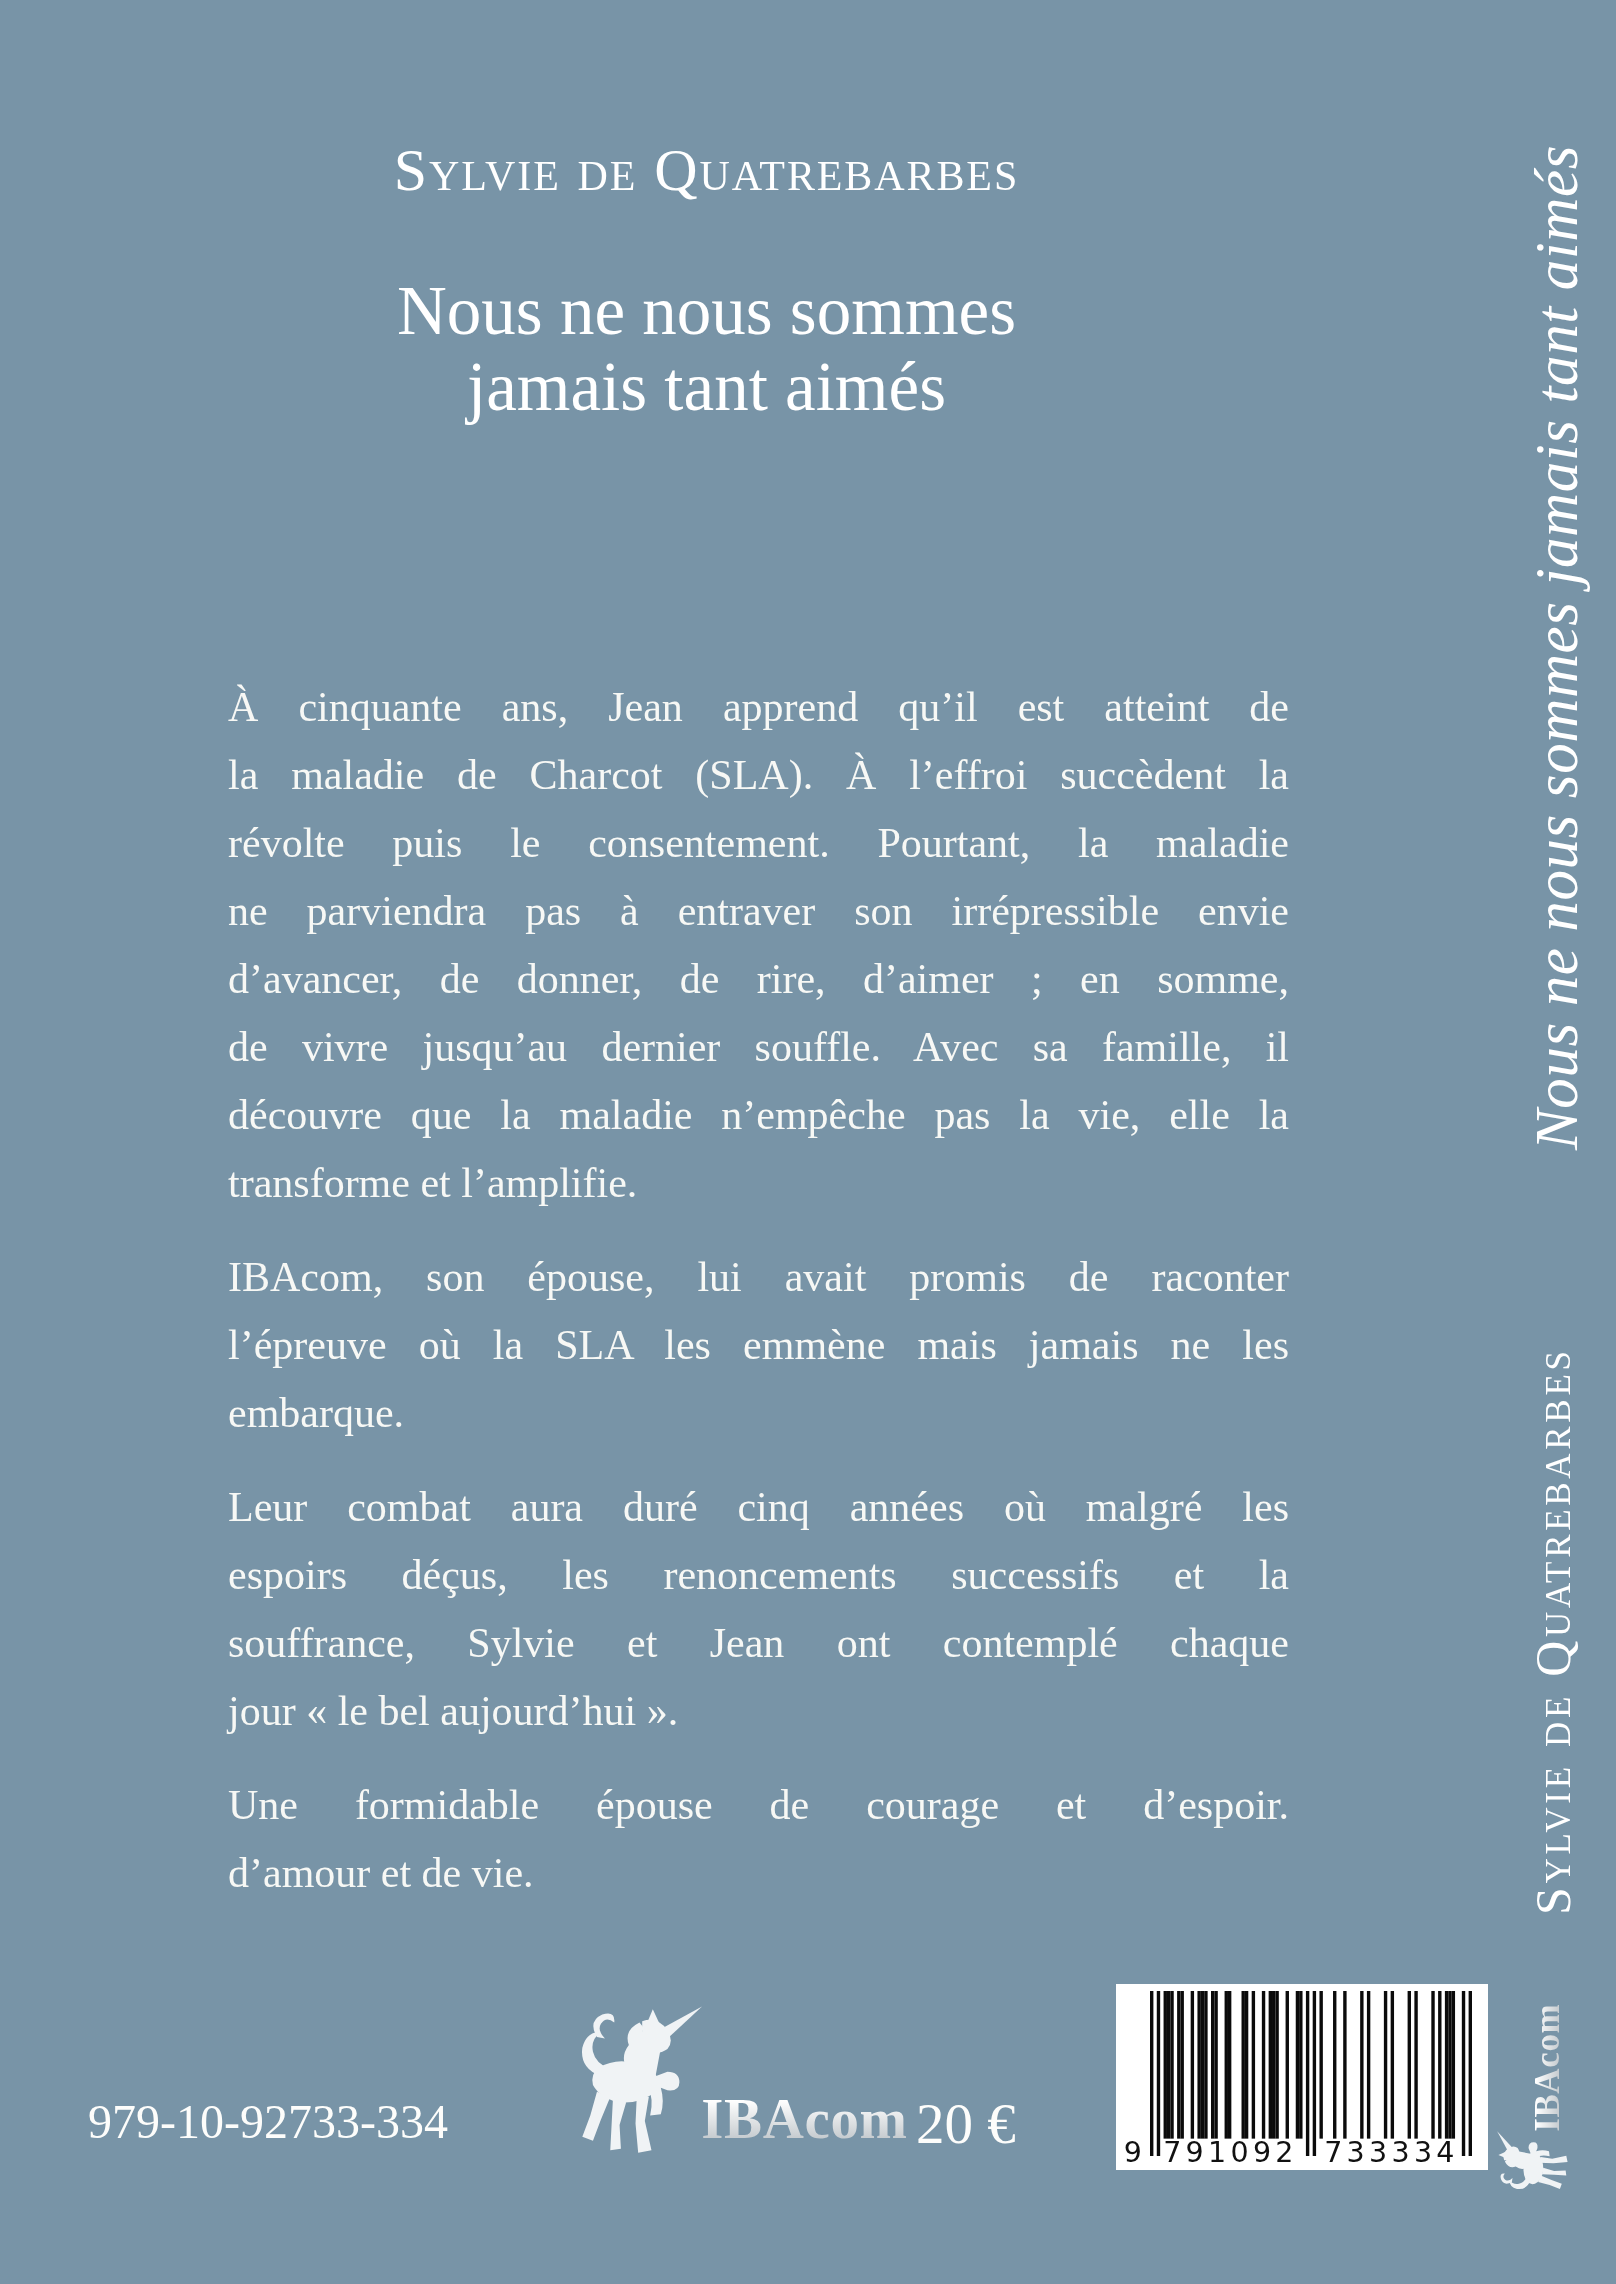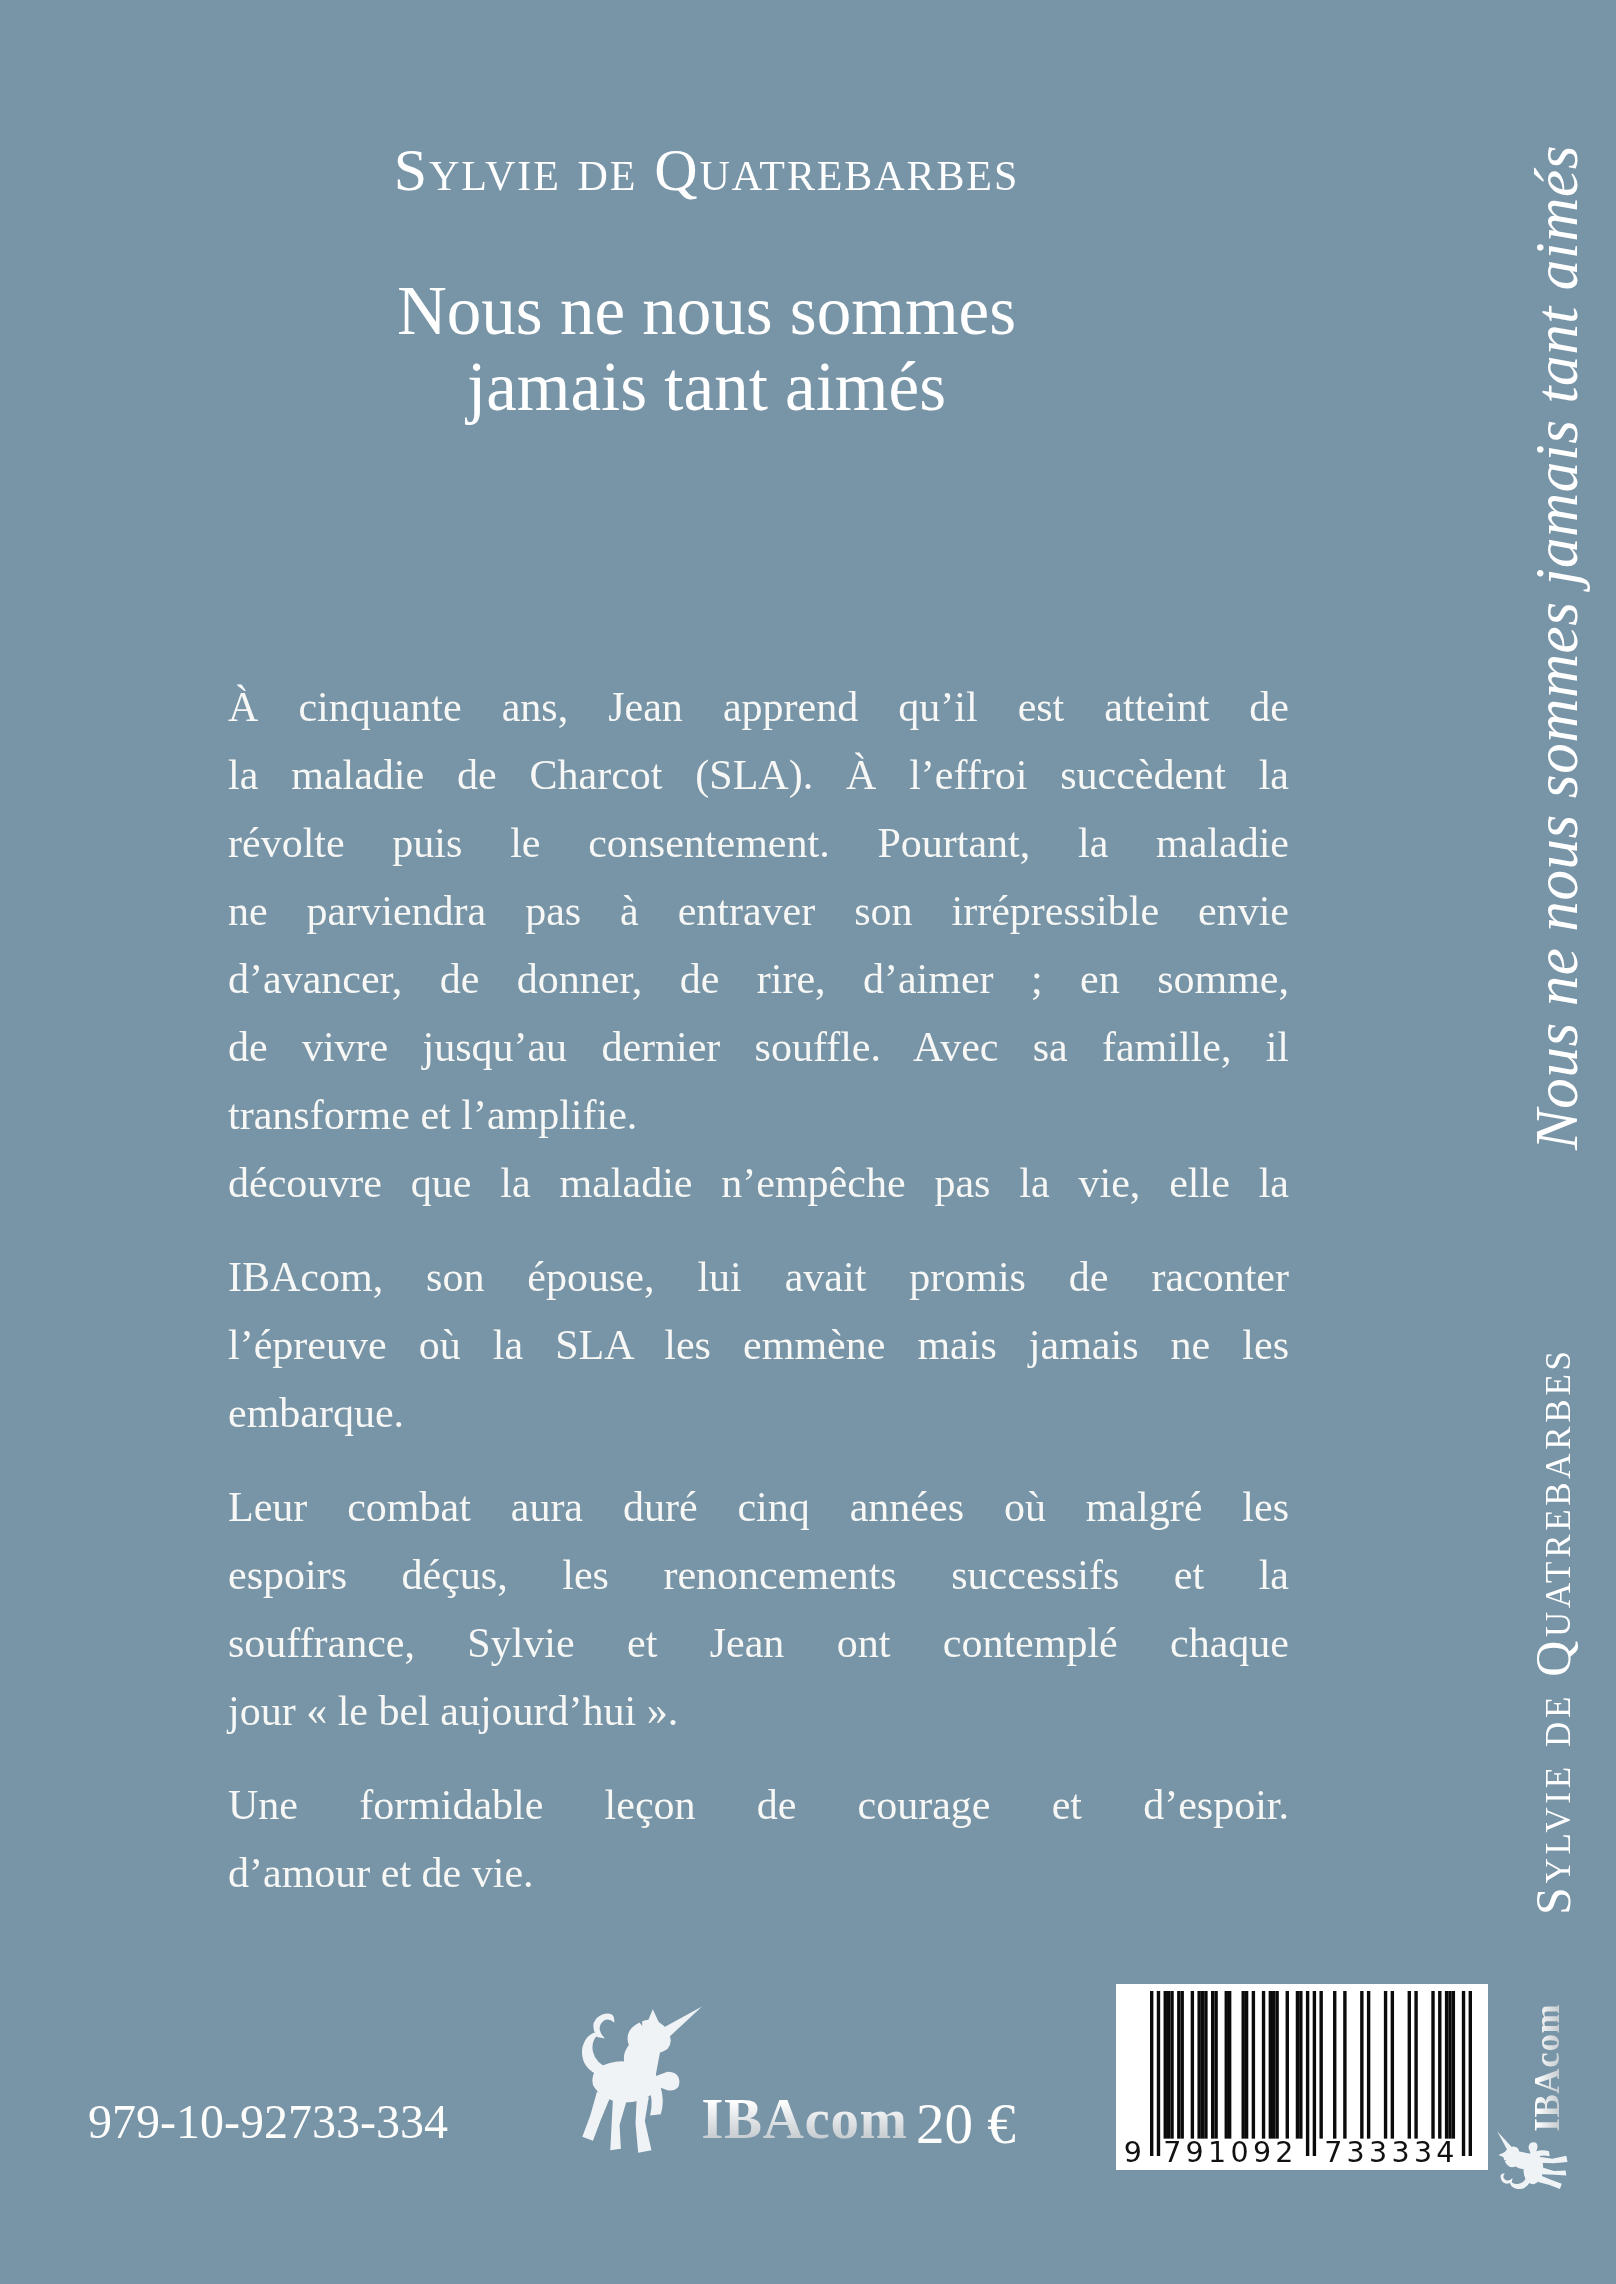--- a/index.html
+++ b/index.html
@@ -103,36 +103,36 @@
 </div>
 
 <div class="body-text">
     <div class="para">
       <div class="bline">À cinquante ans, Jean apprend qu’il est atteint de</div>
       <div class="bline">la maladie de Charcot (SLA). À l’effroi succèdent la</div>
       <div class="bline">révolte puis le consentement. Pourtant, la maladie</div>
       <div class="bline">ne parviendra pas à entraver son irrépressible envie</div>
       <div class="bline">d’avancer, de donner, de rire, d’aimer ; en somme,</div>
       <div class="bline">de vivre jusqu’au dernier souffle. Avec sa famille, il</div>
+      <div class="bline">découvre que la maladie n’empêche pas la vie, elle la</div>
       <div class="bline last">transforme et l’amplifie.</div>
-      <div class="bline">découvre que la maladie n’empêche pas la vie, elle la</div>
     </div>
     <div class="para">
       <div class="bline">IBAcom, son épouse, lui avait promis de raconter</div>
       <div class="bline">l’épreuve où la SLA les emmène mais jamais ne les</div>
       <div class="bline last">embarque.</div>
     </div>
     <div class="para">
       <div class="bline">Leur combat aura duré cinq années où malgré les</div>
       <div class="bline">espoirs déçus, les renoncements successifs et la</div>
       <div class="bline">souffrance, Sylvie et Jean ont contemplé chaque</div>
       <div class="bline last">jour « le bel aujourd’hui ».</div>
     </div>
     <div class="para">
-      <div class="bline">Une formidable leçon de courage et d’espoir.</div>
+      <div class="bline">Une formidable épouse de courage et d’espoir.</div>
       <div class="bline last">d’amour et de vie.</div>
     </div>
   </div>
 
 <div class="isbn">979-10-92733-334</div>
 
 <div class="logo">
   <svg viewBox="0 0 100 120">
       <use href="#unicorn-shape"></use>
     </svg>

